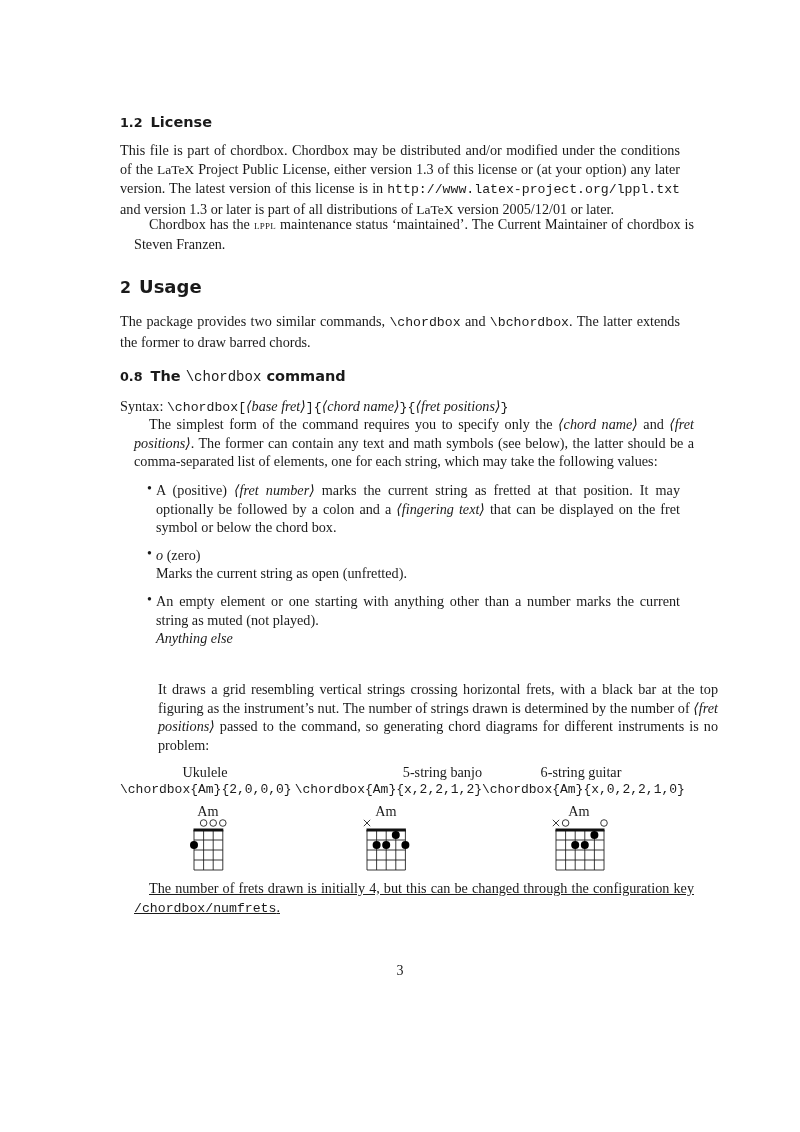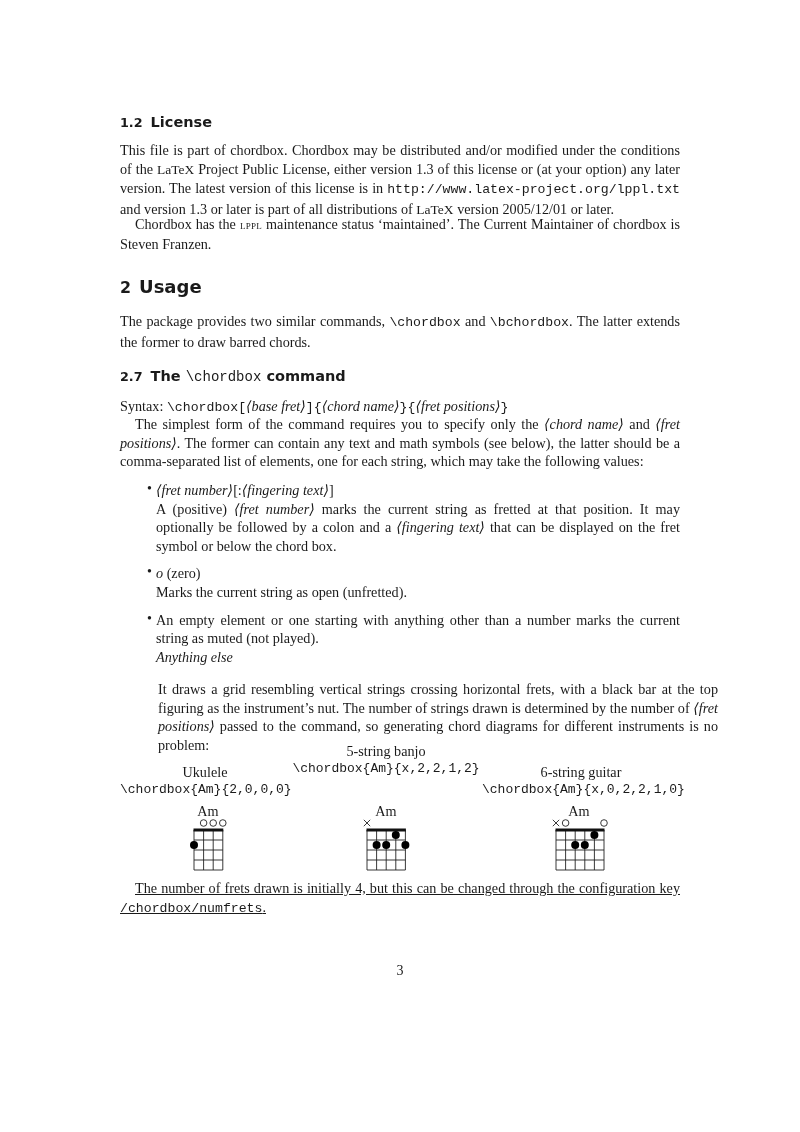--- a/index.html
+++ b/index.html
@@ -5,21 +5,21 @@
   html, body { margin: 0; padding: 0; background: #ffffff; }
   body { width: 800px; height: 1132px; position: relative; overflow: hidden;
          font-family: "Liberation Serif", "DejaVu Serif", serif; color: #1a1a1a; }
   .page { position: absolute; left: 120px; top: 0; width: 560px; }
   .abs { position: absolute; }
   .sec { font-family: "DejaVu Sans", "Liberation Sans", sans-serif; font-weight: bold; }
   .sec .num { font-weight: bold; margin-right: 8px; font-size: 0.88em; }
   h3.sec { font-size: 14.5px; margin: 0; }
   h2.sec { font-size: 18px; margin: 0; }
   p { margin: 0; font-size: 14.2px; line-height: 18.6px; text-align: justify; }
-  .ind { text-indent: 15px; }
+  .ind { text-indent: 15px; margin-left: 14px; }
   .tt { font-family: "Liberation Mono", "DejaVu Sans Mono", monospace; font-size: 13.2px; }
   .it { font-style: italic; }
   .sc { font-variant: small-caps; font-size: 0.9em; letter-spacing: 0.3px; }
   .latex { font-size: 13.5px; }
   ul { list-style: none; margin: 0; padding: 0; }
   li { position: relative; padding-left: 36px; }
   li .bullet { position: absolute; left: 27px; top: 0; font-size: 14px; }
   li p { text-align: justify; }
   .col { position: absolute; text-align: center; }
   .col .inst { font-size: 14.2px; line-height: 18px; }
@@ -47,35 +47,34 @@
 
   <h2 class="sec abs" style="top:276px;left:0;">
     <span class="num">2</span><span>Usage</span>
   </h2>
 
   <p class="abs" style="top:312px;left:0;width:560px;">
     <span>The package provides two similar commands, </span><span class="tt">\chordbox</span><span> and </span><span class="tt">\bchordbox</span><span>. The latter extends the former to draw barred chords.</span>
   </p>
 
   <h3 class="sec abs" style="top:368px;left:0;">
-    <span class="num">2.7</span><span>The </span><span class="tt" style="font-weight:normal;font-size:14px;">\chordbox</span><span> command</span>
+    <span class="num">0.8</span><span>The </span><span class="tt" style="font-weight:normal;font-size:14px;">\chordbox</span><span> command</span>
   </h3>
 
   <p class="abs" style="top:397px;left:0;width:560px;">
     <span>Syntax: </span><span class="tt">\chordbox[</span><span class="it">⟨base fret⟩</span><span class="tt">]{</span><span class="it">⟨chord name⟩</span><span class="tt">}{</span><span class="it">⟨fret positions⟩</span><span class="tt">}</span>
   </p>
 
   <p class="abs ind" style="top:415px;left:0;width:560px;">
     <span>The simplest form of the command requires you to specify only the </span><span class="it">⟨chord name⟩</span><span> and </span><span class="it">⟨fret positions⟩</span><span>. The former can contain any text and math symbols (see below), the latter should be a comma-separated list of elements, one for each string, which may take the following values:</span>
   </p>
 
   <ul class="abs" style="top:481px;left:0;width:560px;">
     <li style="margin-bottom:9px;">
       <span class="bullet">•</span>
-      <p style="text-align:left;"><span class="it">⟨fret number⟩</span><span>[:</span><span class="it">⟨fingering text⟩</span><span>]</span></p>
       <p><span>A (positive) </span><span class="it">⟨fret number⟩</span><span> marks the current string as fretted at that position. It may optionally be followed by a colon and a </span><span class="it">⟨fingering text⟩</span><span> that can be displayed on the fret symbol or below the chord box.</span></p>
     </li>
     <li style="margin-bottom:9px;">
       <span class="bullet">•</span>
       <p style="text-align:left;"><span class="it">o</span><span> (zero)</span></p>
       <p><span>Marks the current string as open (unfretted).</span></p>
     </li>
     <li>
       <span class="bullet">•</span>
       <p><span>An empty element or one starting with anything other than a number marks the current string as muted (not played).</span></p>
@@ -90,21 +89,21 @@
   <p class="abs ind" style="top:879px;left:0;width:560px;text-decoration:underline;">
     <span>The number of frets drawn is initially 4, but this can be changed through the configuration key </span><span class="tt">/chordbox/numfrets</span><span>.</span>
   </p>
 </div>
 
 <div id="examples">
   <div class="col" style="left:120px;top:763px;width:170px;">
     <div class="inst">Ukulele</div>
     <div class="cmd">\chordbox{Am}{2,0,0,0}</div>
   </div>
-  <div class="col" style="left:290px;top:742px;width:192px;">
+  <div class="col" style="left:290px;top:763px;width:192px;text-align:right;">
     <div class="inst">5-string banjo</div>
     <div class="cmd">\chordbox{Am}{x,2,2,1,2}</div>
   </div>
   <div class="col" style="left:482px;top:763px;width:198px;">
     <div class="inst">6-string guitar</div>
     <div class="cmd">\chordbox{Am}{x,0,2,2,1,0}</div>
   </div>
 
   <div class="col" style="left:158px;top:801px;width:100px;">
     <div class="chord-name">Am</div>

